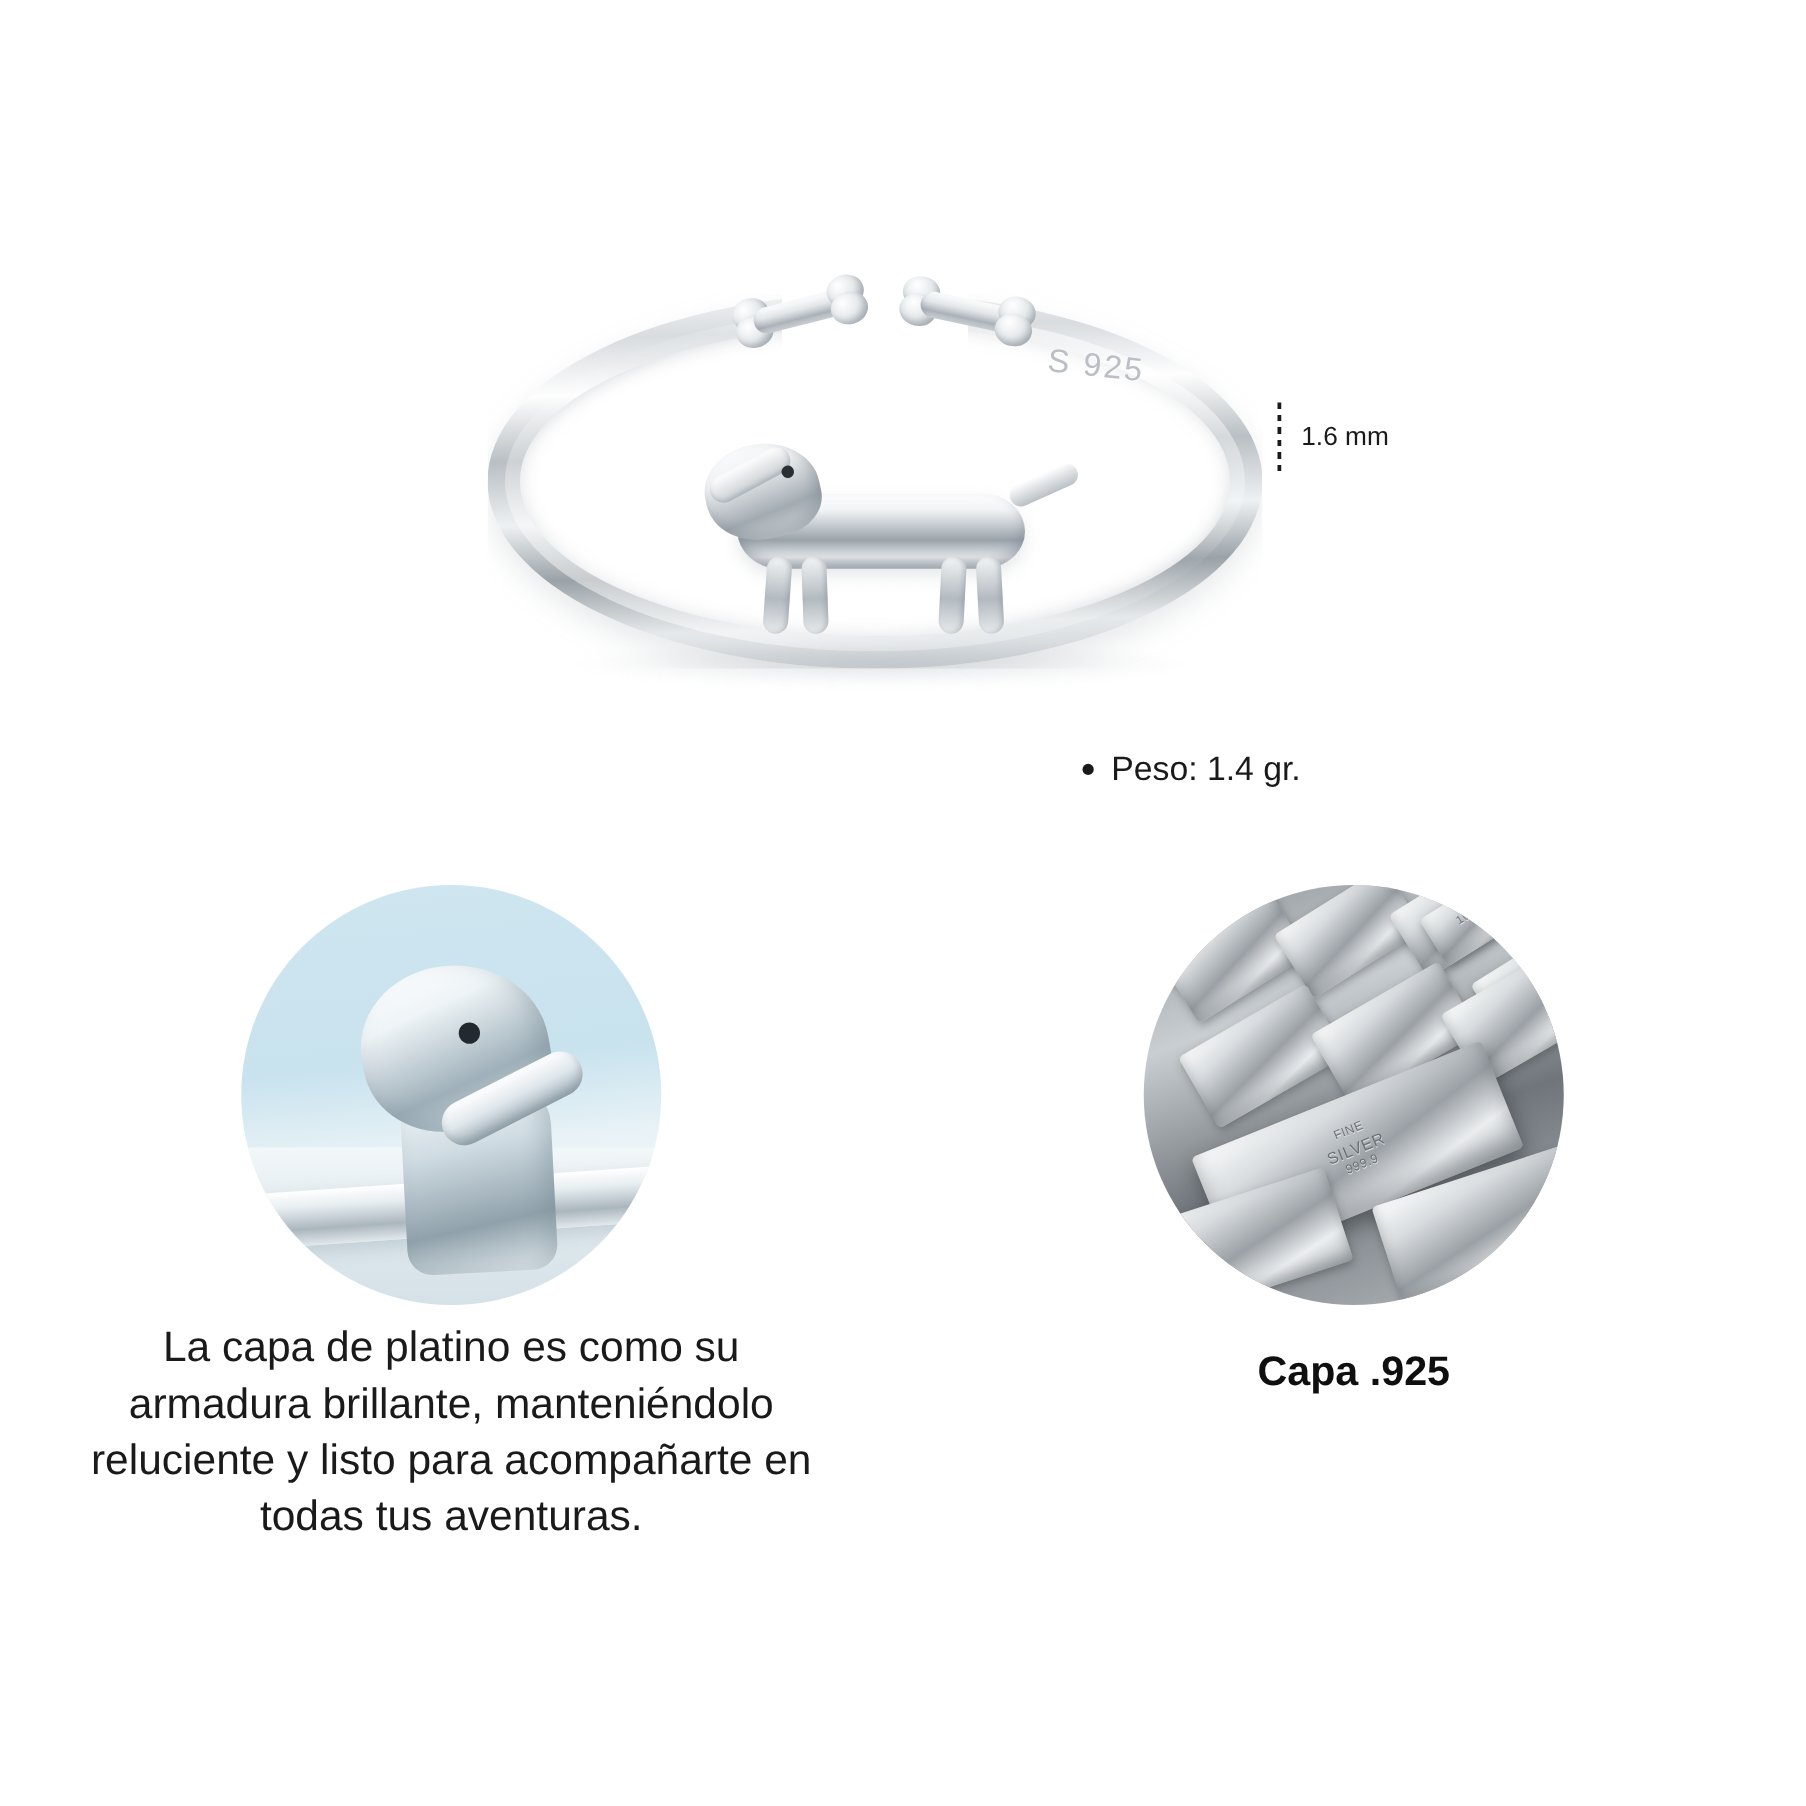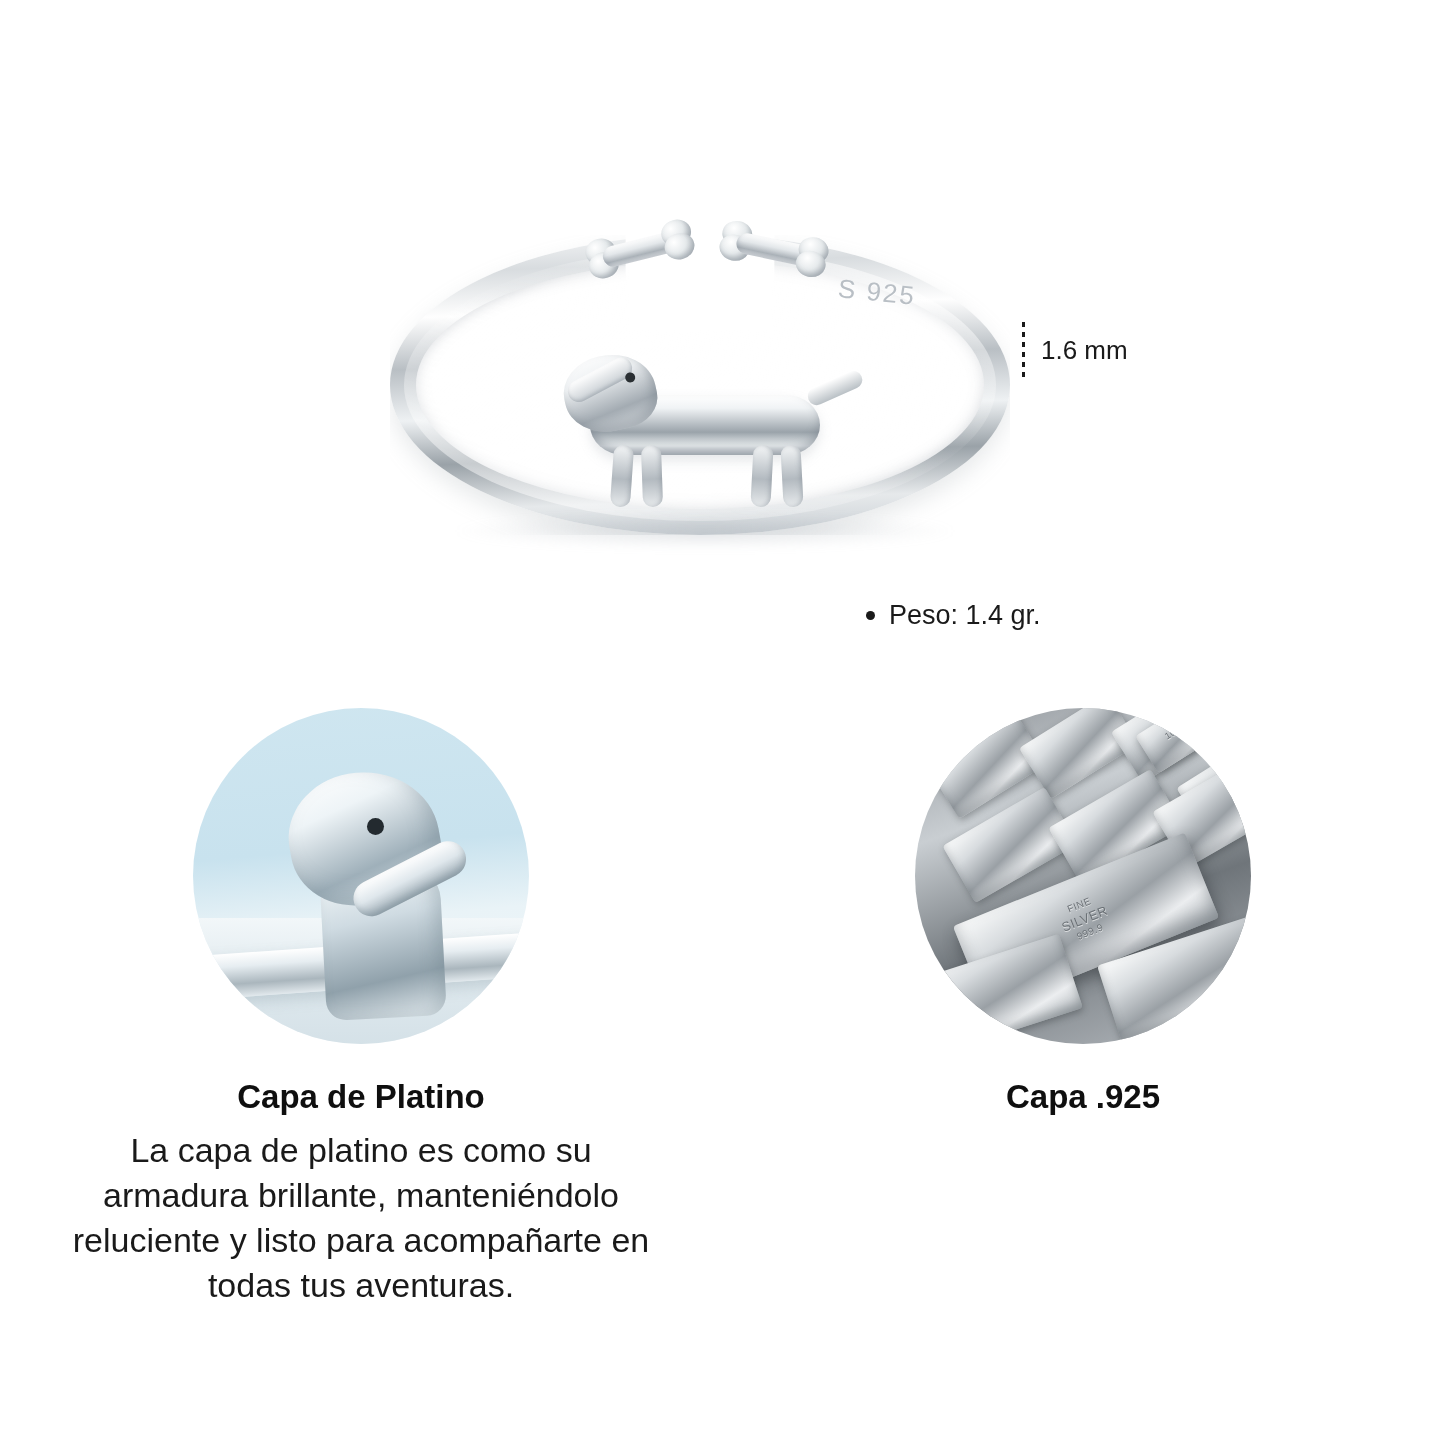--- a/index.html
+++ b/index.html
@@ -213,21 +213,21 @@
     display: flex;
     align-items: center;
     gap: 16px;
   }
   .thickness-bar {
     width: 3px;
     height: 56px;
     background: repeating-linear-gradient(to bottom, #1a1a1a 0 5px, transparent 5px 10px);
   }
   .thickness-label {
-    font-size: 26px;
+    font-size: 21px;
     color: #1a1a1a;
   }
 
   .weight-line {
     position: absolute;
     left: 866px;
     top: 600px;
     display: flex;
     align-items: center;
     gap: 14px;
@@ -432,21 +432,20 @@
     <div class="feature">
       <div class="circle circle-platinum">
         <div class="cp-floor"></div>
         <div class="cp-band"></div>
         <div class="cp-neck"></div>
         <div class="cp-head">
           <div class="cp-snout"></div>
         </div>
         <div class="cp-eye"></div>
       </div>
-      <div class="feature-title">Capa de Platino</div>
       <div class="feature-text">La capa de platino es como su armadura brillante, manteniéndolo reluciente y listo para acompañarte en todas tus aventuras.</div>
     </div>
 
     <div class="feature">
       <div class="circle circle-silver">
 
         <div class="bar" style="left:20px;  top:26px;  width:104px; height:62px; transform:rotate(-32deg);"></div>
         <div class="bar" style="left:112px; top:8px;   width:104px; height:60px; transform:rotate(-32deg);"></div>
         <div class="bar" style="left:204px; top:-8px;  width:104px; height:60px; transform:rotate(-32deg);"></div>
         <div class="bar" style="left:270px; top:46px;  width:110px; height:64px; transform:rotate(-32deg);"></div>

